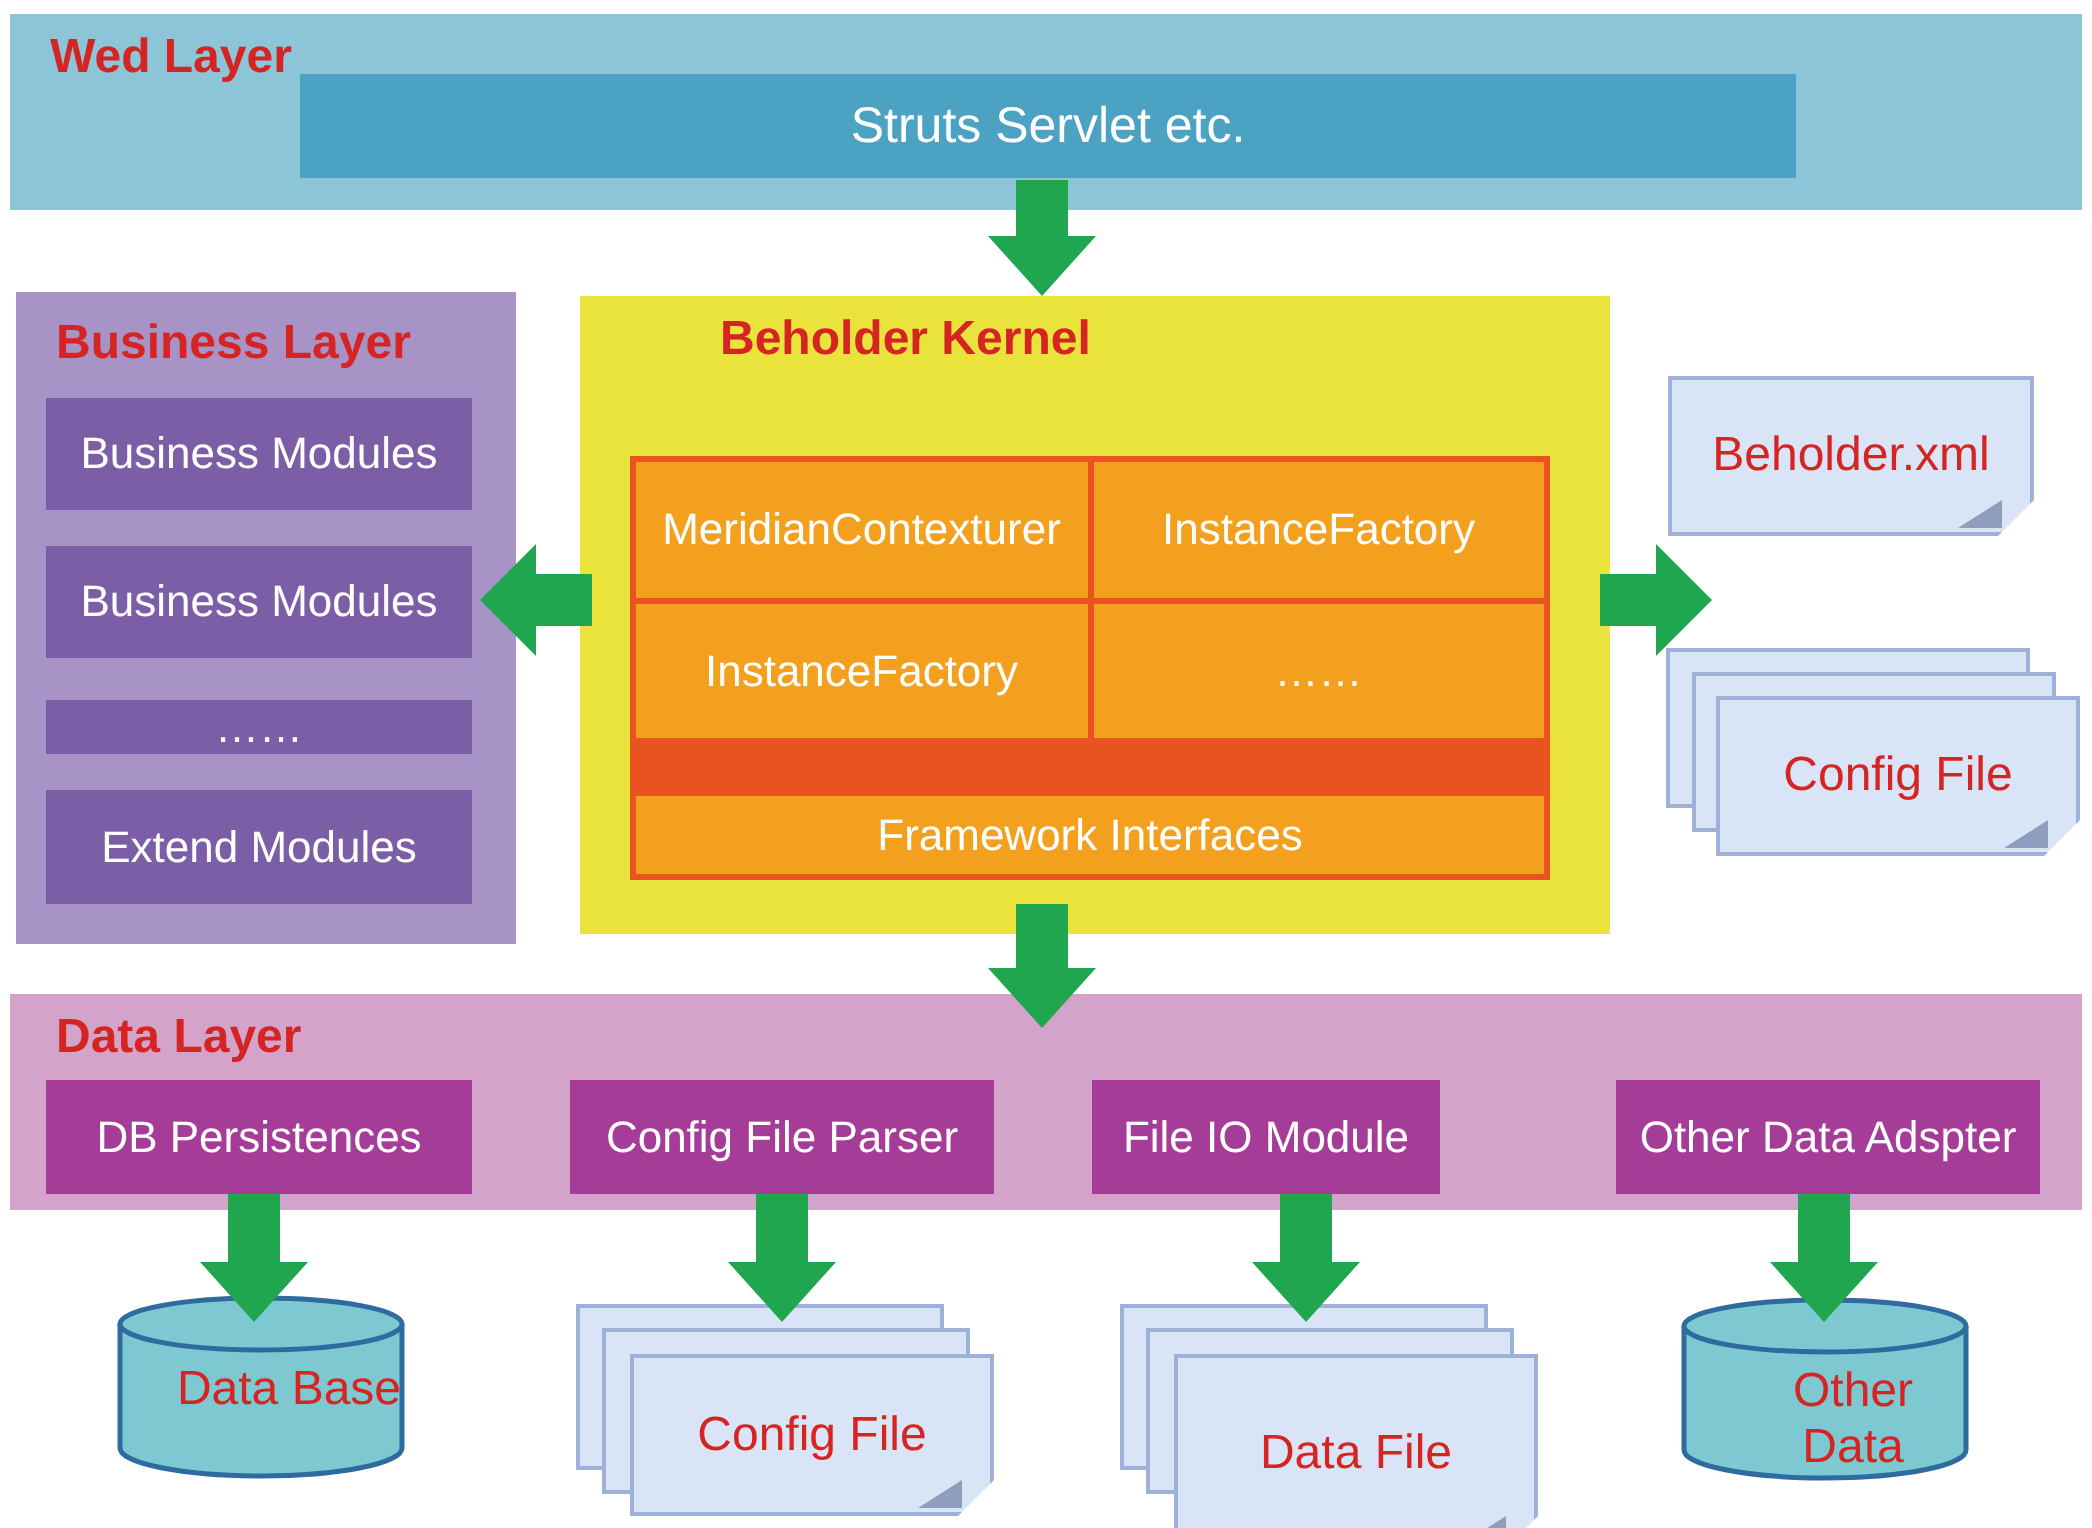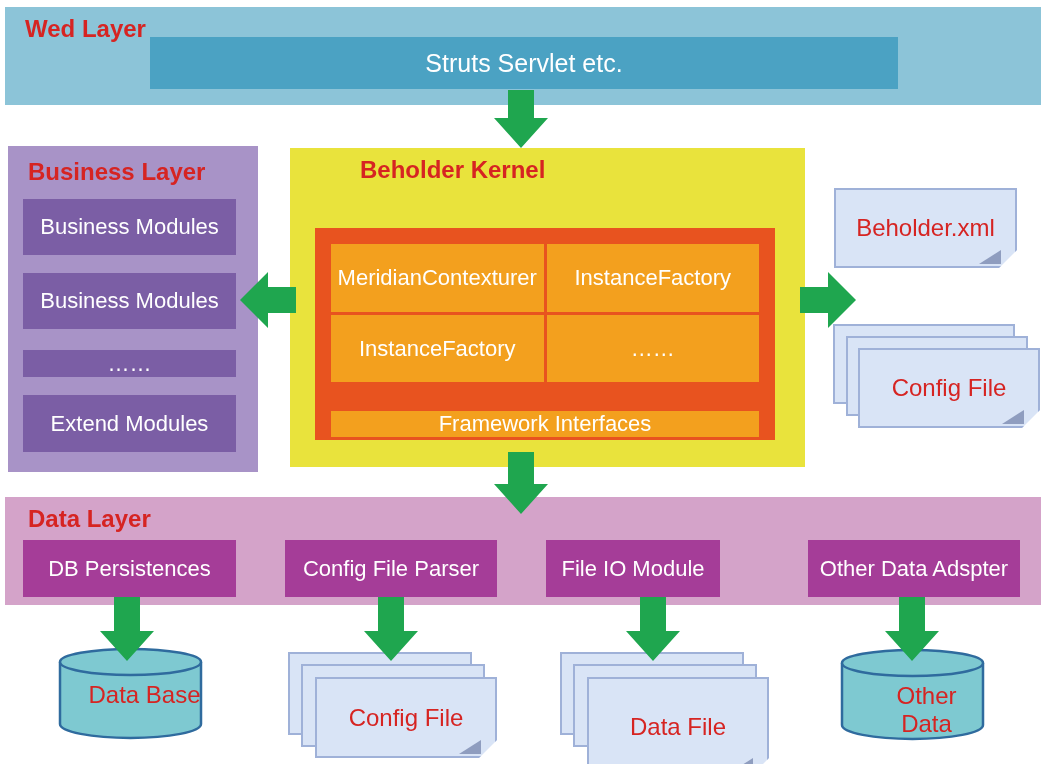--- a/index.html
+++ b/index.html
@@ -20,21 +20,21 @@
 
   
   .business-band{left:8px;top:146px;width:250px;height:326px;background:var(--business_band);}
   .biz-box{left:15px;width:213px;background:var(--business_box);}
 
   
   .kernel{left:290px;top:148px;width:515px;height:319px;background:var(--kernel_bg);}
   .kernel-grid{
     position:absolute;left:25px;top:80px;width:460px;height:212px;
     display:grid;grid-template-columns:1fr 1fr;grid-template-rows:68px 67px 1fr;
-    gap:3px;padding:16px;background:var(--kernel_border);box-sizing:border-box;
+    gap:3px;padding:3px;background:var(--kernel_border);box-sizing:border-box;
   }
   .kernel-cell{background:var(--kernel_cell);color:#fff;font-size:22px;
                display:flex;align-items:center;justify-content:center;}
   .kernel-cell.full{grid-column:1 / -1;margin-top:26px;}
 
   
   .data-band{left:5px;top:497px;width:1036px;height:108px;background:var(--data_band);}
   .data-box{top:43px;height:57px;background:var(--data_box);}
 
   

